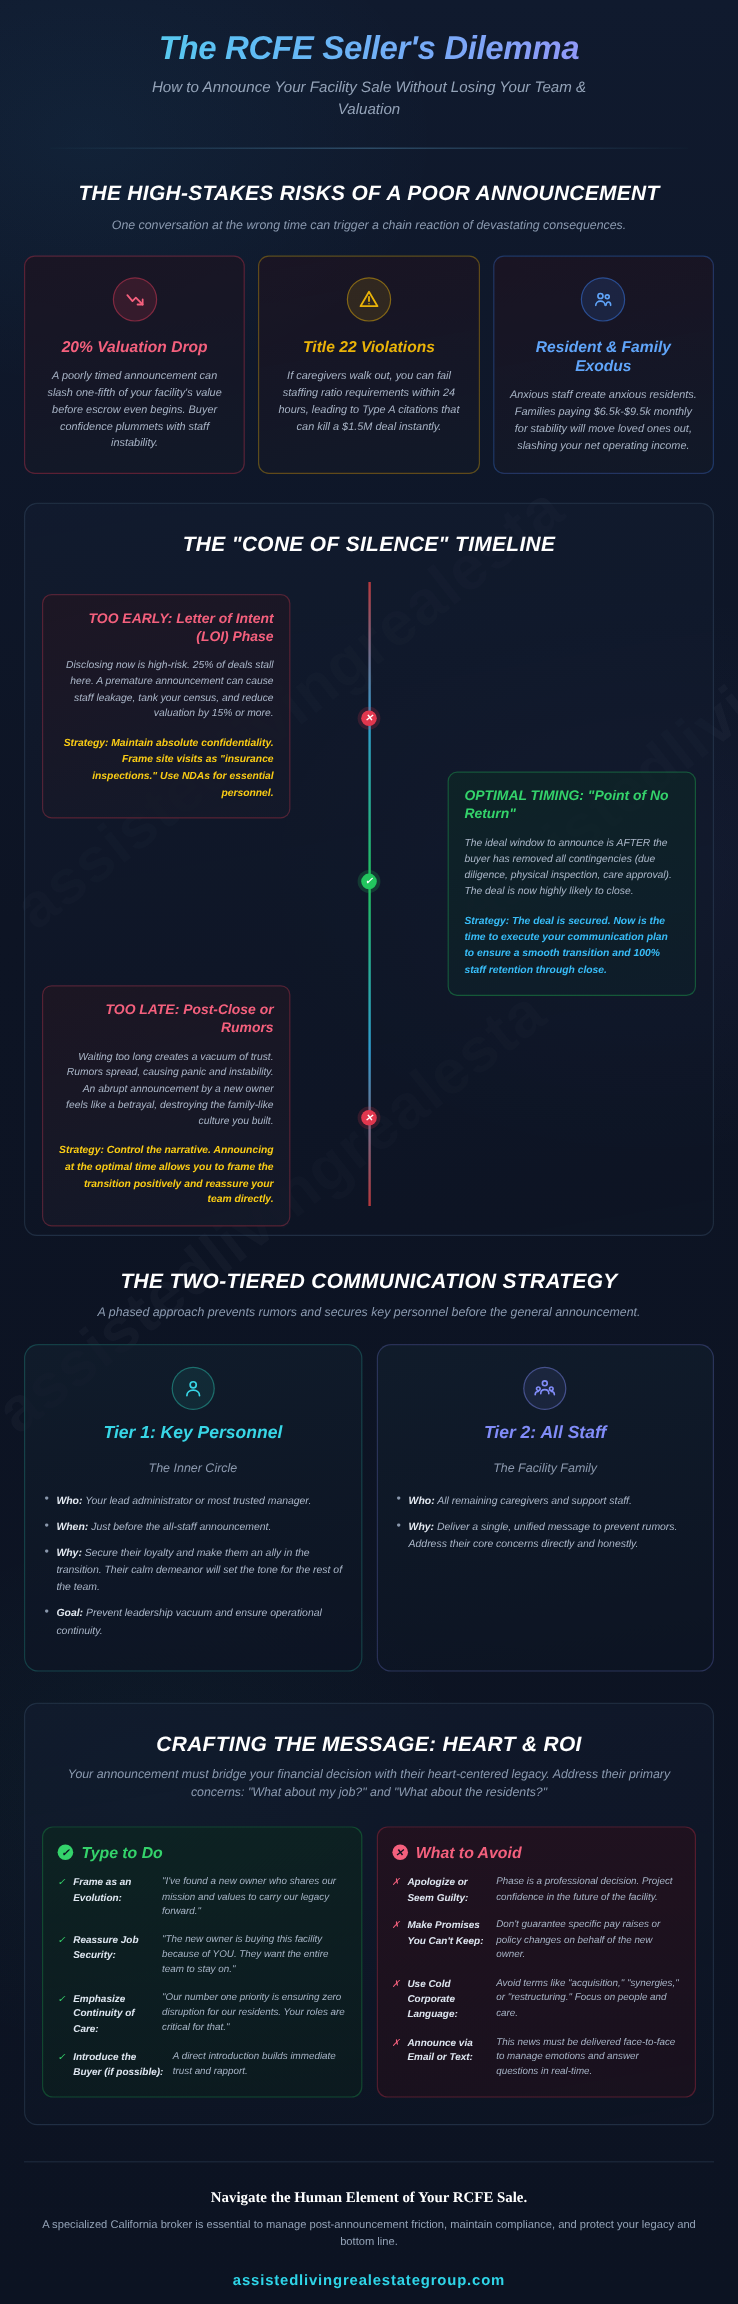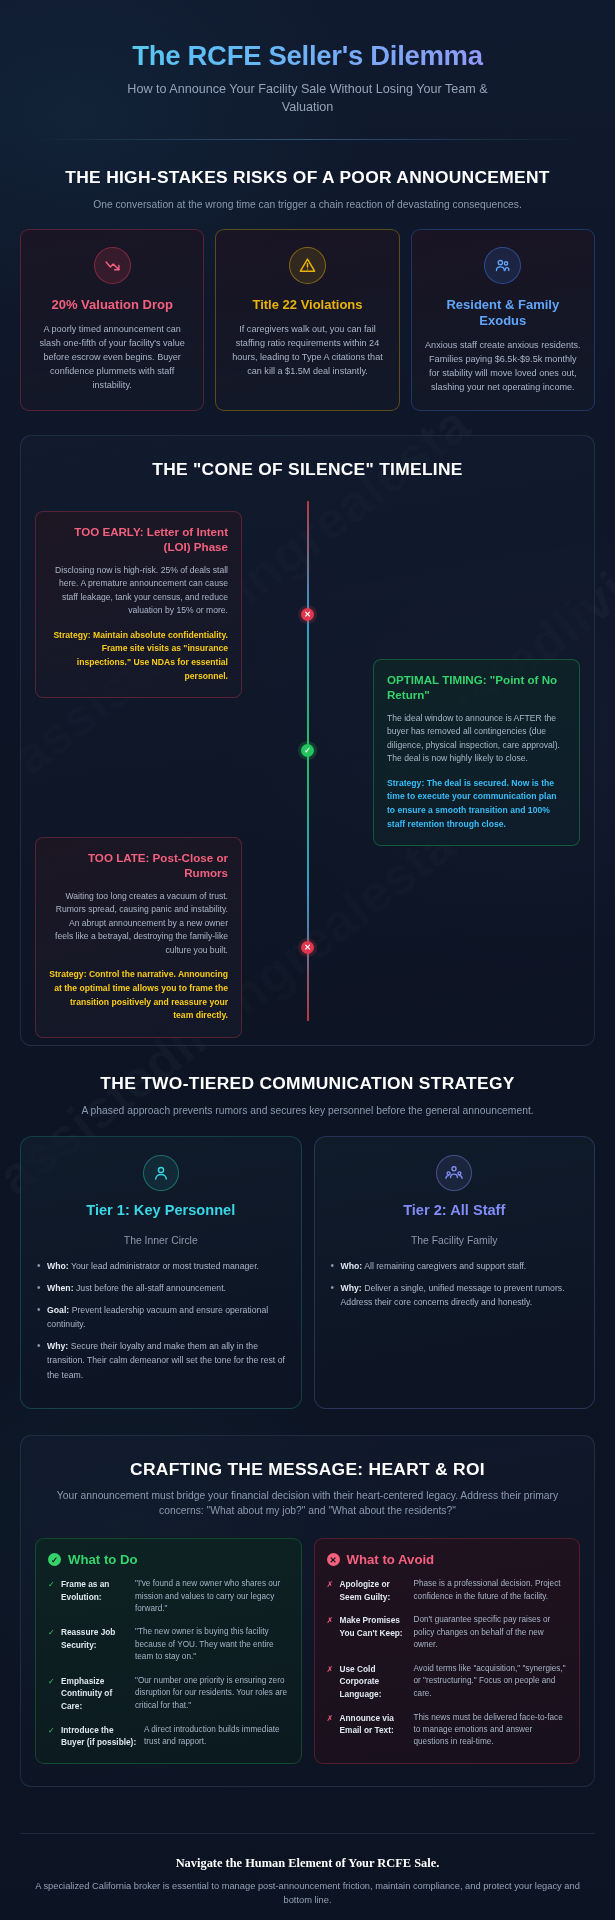--- a/index.html
+++ b/index.html
@@ -36,21 +36,21 @@
     transform: rotate(-38deg);
     white-space: nowrap;
     letter-spacing: 1px;
     pointer-events: none;
     user-select: none;
   }
   .wm1 { top: 560px; left: -40px; }
   .wm2 { top: 980px; left: -55px; }
   .wm3 { top: 560px; left: 330px; }
 
-  .inner { position: relative; z-index: 3; padding: 16px 20px; }
+  .inner { position: relative; z-index: 3; padding: 0 20px; font-style: italic; }
 
   
   .header { padding: 24px 8px 0 8px; text-align: center; }
   .main-title {
     font-size: 27.5px;
     font-weight: 700;
     letter-spacing: -0.3px;
     background: linear-gradient(90deg,#4dd9e6 0%, #5fbdf5 32%, #7aa8f7 62%, #a78bfa 100%);
     -webkit-background-clip: text;
     background-clip: text;
@@ -379,22 +379,22 @@
             <svg width="18" height="18" viewBox="0 0 24 24" fill="none" stroke="#38d6e6" stroke-width="1.9" stroke-linecap="round" stroke-linejoin="round">
               <circle cx="12" cy="8" r="3.4"></circle>
                 <path d="M5 20c0-3.6 3.1-6 7-6s7 2.4 7 6"></path>
             </svg>
           </div>
           <div class="tier-ttl">Tier 1: Key Personnel</div>
           <div class="tier-sub">The Inner Circle</div>
           <div class="tier-list">
             <div class="tier-li"><b>Who:</b> <span>Your lead administrator or most trusted manager.</span></div>
             <div class="tier-li"><b>When:</b> <span>Just before the all-staff announcement.</span></div>
+            <div class="tier-li"><b>Why:</b> <span>Secure their loyalty and make them an ally in the transition. Their calm demeanor will set the tone for the rest of the team.</span></div>
             <div class="tier-li"><b>Goal:</b> <span>Prevent leadership vacuum and ensure operational continuity.</span></div>
-            <div class="tier-li"><b>Why:</b> <span>Secure their loyalty and make them an ally in the transition. Their calm demeanor will set the tone for the rest of the team.</span></div>
           </div>
         </div>
 
         <div class="tier-card t2">
           <div class="tier-ico">
             <svg width="18" height="18" viewBox="0 0 24 24" fill="none" stroke="#818cf8" stroke-width="1.8" stroke-linecap="round" stroke-linejoin="round">
               <circle cx="12" cy="6.4" r="2.7"></circle>
                 <path d="M7.5 18c0-2.8 2-4.6 4.5-4.6s4.5 1.8 4.5 4.6"></path>
               <circle cx="4.8" cy="12.4" r="2"></circle>
                 <path d="M1.3 19c0-2.2 1.5-3.6 3.5-3.6"></path>
@@ -415,21 +415,21 @@
 
     <div class="panel" style="margin-top:26px; padding:22px 14px 22px 14px;">
       <div class="sec-title">CRAFTING THE MESSAGE: HEART &amp; ROI</div>
       <div class="sec-sub" style="padding:0 18px;">Your announcement must bridge your financial decision with their heart-centered legacy. Address their primary concerns: "What about my job?" and "What about the residents?"</div>
 
       <div class="da-row">
 
         <div class="da-card do">
           <div class="da-head">
             <span class="da-badge">✓</span>
-            <span>What to Do</span>
+            <span>Type to Do</span>
           </div>
           <div class="da-item">
             <span class="da-mark">✓</span>
             <span class="da-label">Frame as an Evolution:</span>
             <span class="da-text">"I've found a new owner who shares our mission and values to carry our legacy forward."</span>
           </div>
           <div class="da-item">
             <span class="da-mark">✓</span>
             <span class="da-label">Reassure Job Security:</span>
             <span class="da-text">"The new owner is buying this facility because of YOU. They want the entire team to stay on."</span>

